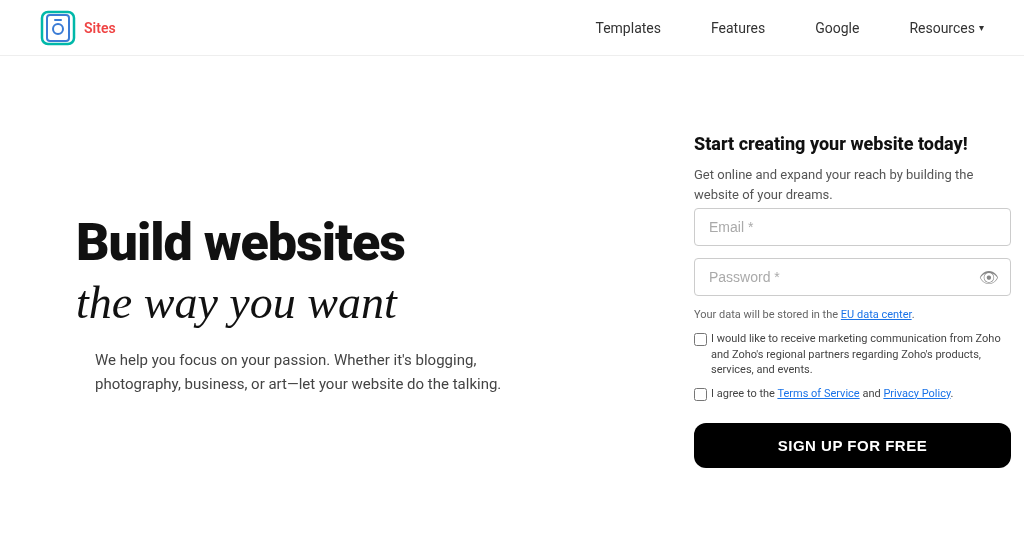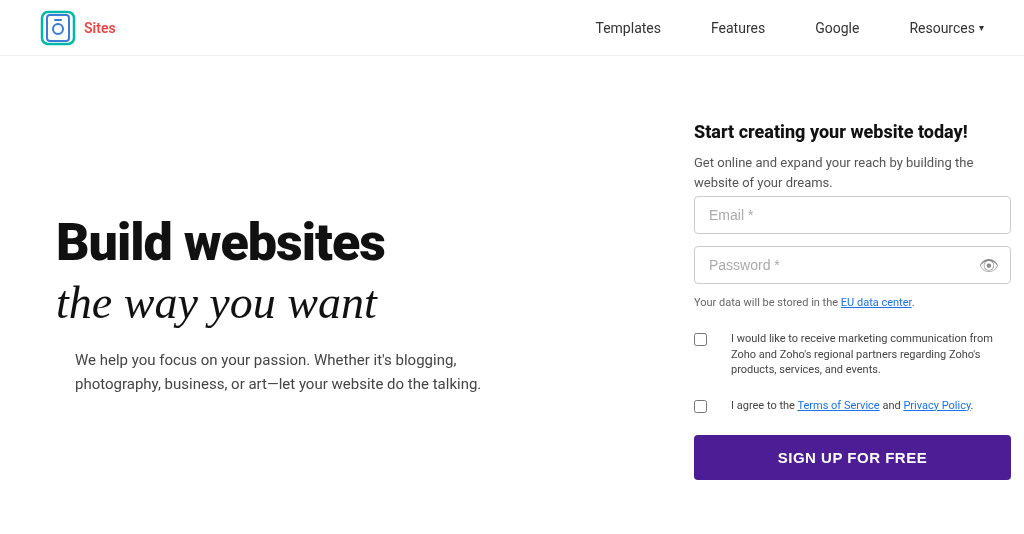--- a/index.html
+++ b/index.html
@@ -58,21 +58,21 @@
 
     
     .main {
       display: flex;
       height: calc(534px - 56px);
     }
 
     
     .hero {
       flex: 1;
-      padding: 60px 50px 40px 56px;
+      padding: 60px 50px 40px 76px;
       display: flex;
       flex-direction: column;
       justify-content: center;
     }
     .hero-title-bold {
       font-size: 52px;
       font-weight: 900;
       color: #111;
       line-height: 1.1;
       letter-spacing: -1px;
@@ -179,44 +179,43 @@
       color: #666;
       margin-bottom: 10px;
     }
     .data-note a {
       color: #1a73e8;
       text-decoration: underline;
     }
     .checkbox-row {
       display: flex;
       align-items: flex-start;
-      gap: 24px;
+      gap: 4px;
       margin-bottom: 8px;
-      margin-top: 12px;
     }
     .checkbox-row input[type="checkbox"] {
       margin-top: 2px;
       flex-shrink: 0;
     }
     .checkbox-label {
       font-size: 11px;
       color: #444;
       line-height: 1.4;
     }
     .checkbox-label a {
       color: #1a73e8;
       text-decoration: underline;
     }
     .signup-btn {
       width: 100%;
       padding: 14px;
-      background: #4c1d95;
+      background: #000000;
       color: #fff;
       border: none;
-      border-radius: 4px;
+      border-radius: 12px;
       font-size: 15px;
       font-weight: 700;
       letter-spacing: 0.5px;
       cursor: pointer;
       margin-top: 14px;
       text-transform: uppercase;
     }
     .or-signin {
       display: flex;
       align-items: center;

